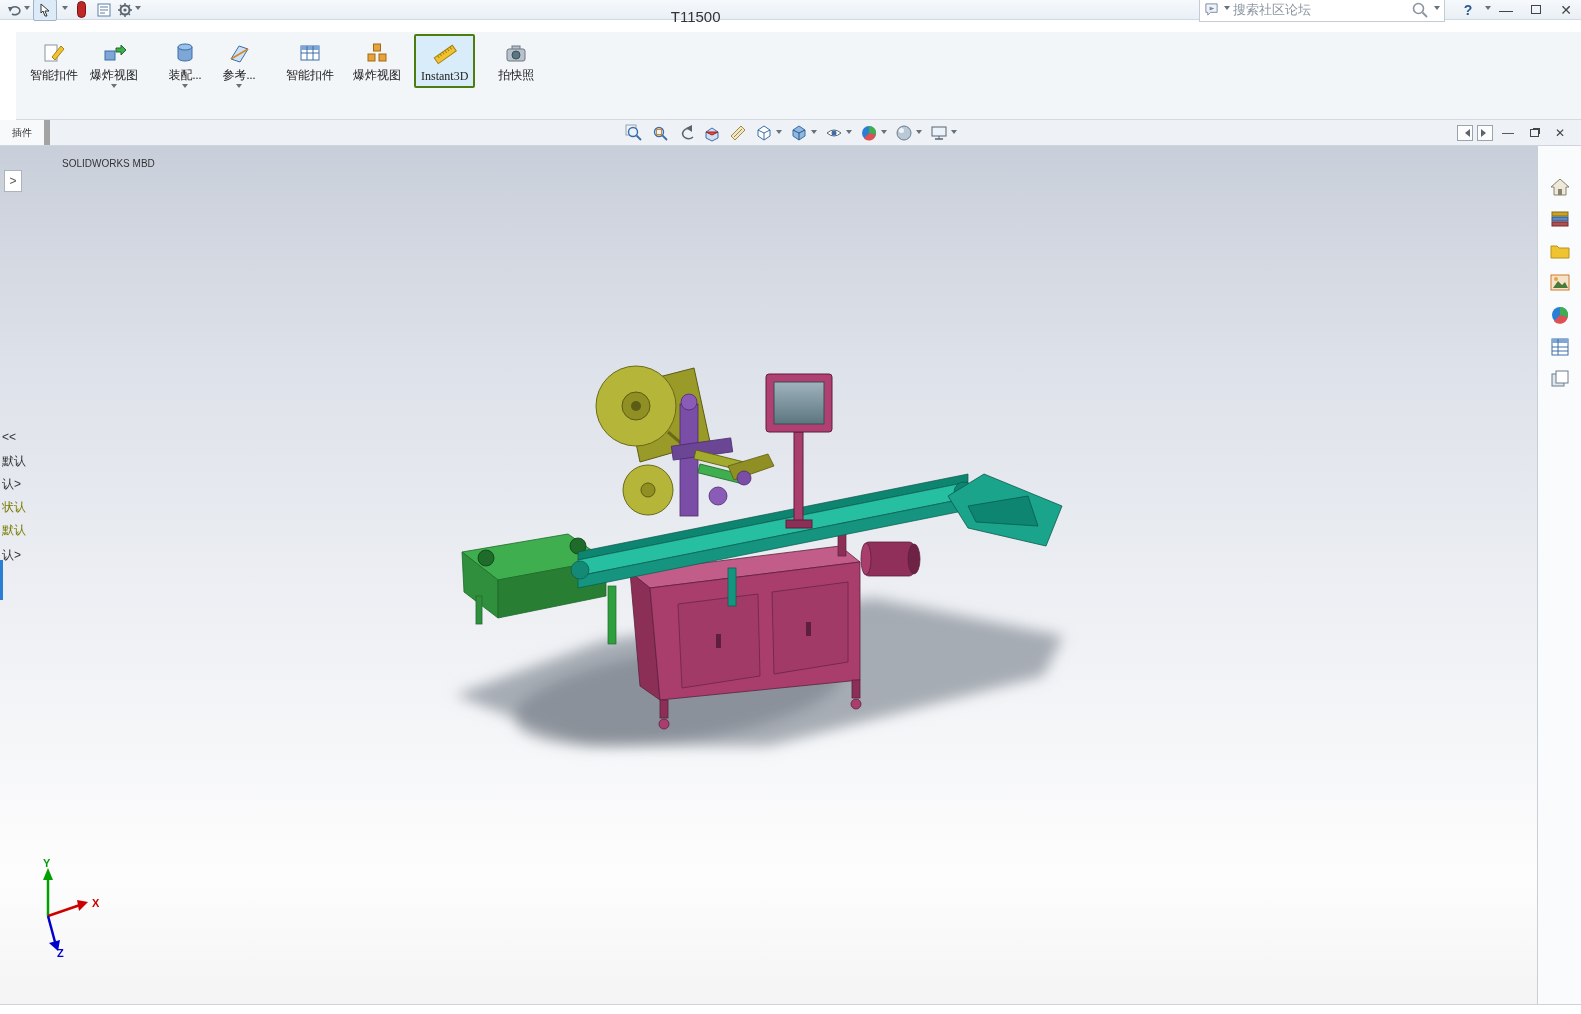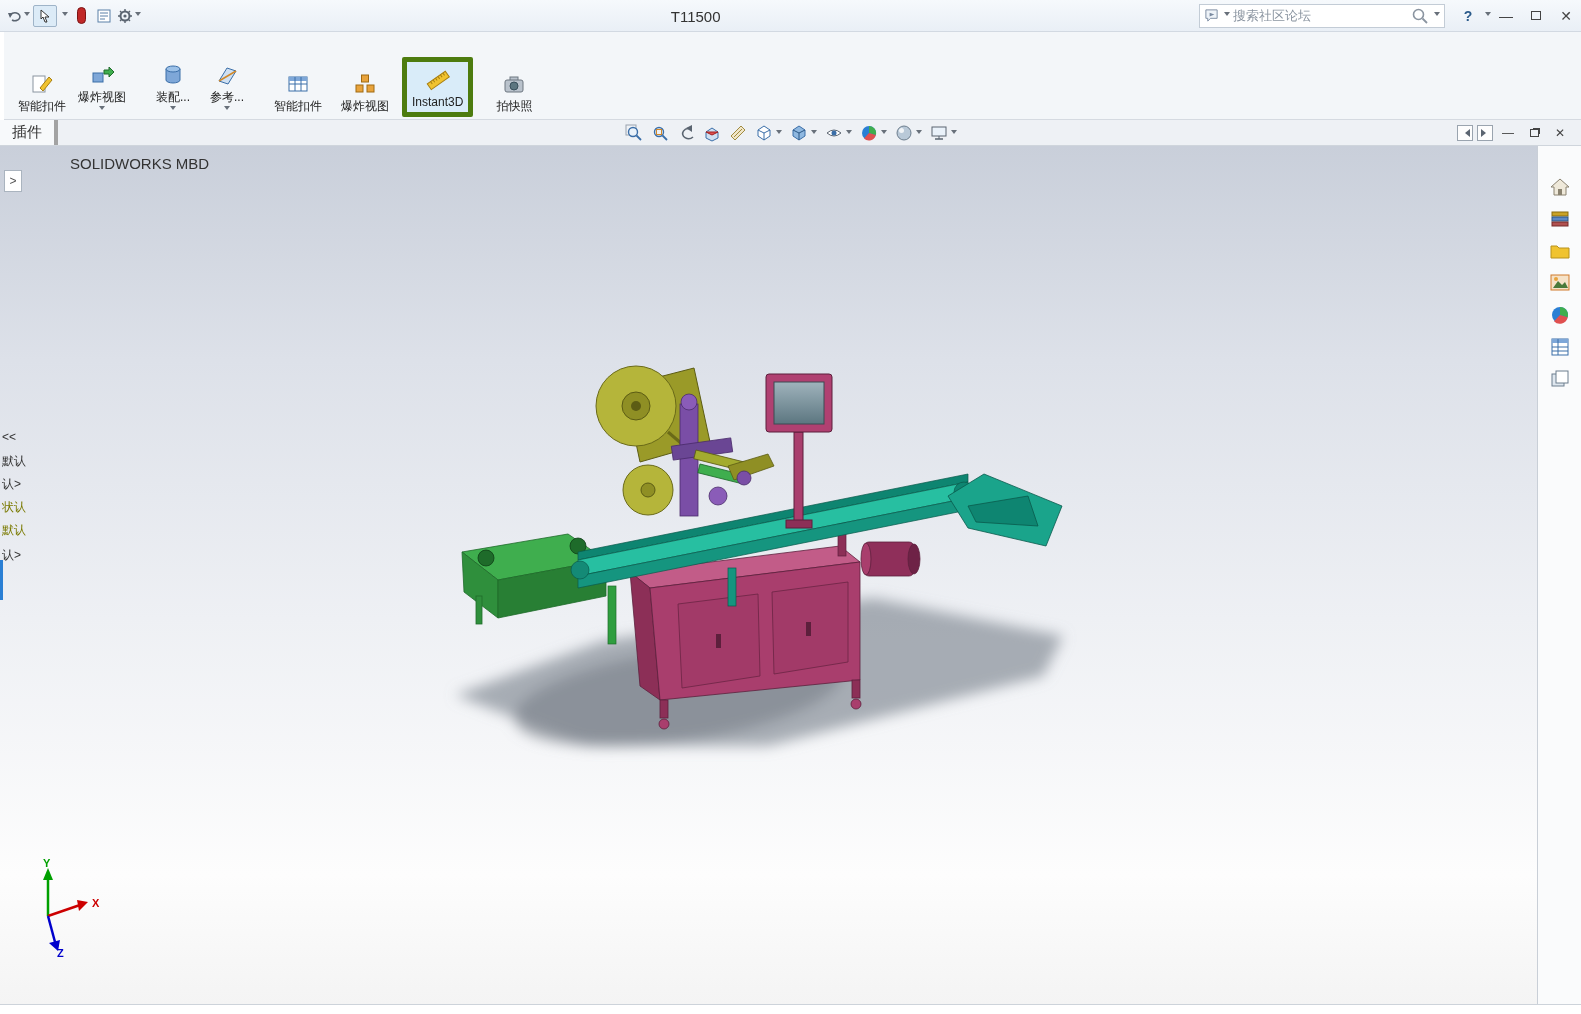--- a/index.html
+++ b/index.html
@@ -1,20 +1,20 @@
 <!DOCTYPE html>
 <html><head>
 <meta charset="utf-8">
 <style>
   * { box-sizing: border-box; margin: 0; padding: 0; }
   html,body { width:1581px; height:1014px; overflow:hidden;
     font-family:"Liberation Sans", sans-serif; background:#fff; }
 
   
-  .titlebar { position:absolute; top:0; left:0; right:0; height:32px;
+  .titlebar { position:absolute; top:0; left:0; right:0; height:20px;
     background:linear-gradient(#f6f9fc,#e9eff6); border-bottom:1px solid #d2d9e2;
     display:flex; align-items:center; z-index:30; }
   .qt { display:flex; align-items:center; gap:3px; padding-left:6px; }
   .qt-btn { height:22px; min-width:20px; display:flex; align-items:center; justify-content:center;
     color:#55606b; font-size:13px; }
   .qt-btn.boxed { border:1px solid #9fb4c8; background:#dcebf7; border-radius:2px; width:24px; }
   .pill { width:9px; height:17px; border-radius:5px; background:#c02828; border:1px solid #7d1414; }
   .caret { display:inline-block; width:0; height:0; border:3px solid transparent;
     border-top:4px solid #68707a; margin-left:2px; }
   .win-title { position:absolute; left:44%; transform:translateX(-50%); top:0; height:32px;
@@ -24,37 +24,37 @@
     display:flex; align-items:center; padding:0 4px; gap:3px; margin-right:8px; }
   .searchbox input { flex:1; border:none; outline:none; font-size:13px; color:#14532d;
     font-family:"Liberation Sans", sans-serif; min-width:0; background:transparent; }
   .searchbox input::placeholder { color:#8a94a0; }
   .winbtn { width:30px; height:32px; display:flex; align-items:center; justify-content:center;
     color:#444; font-size:14px; }
   .winbtn .sq { width:10px; height:9px; border:1px solid #444; }
   .helpbtn { font-size:14px; color:#2a5a8a; font-weight:bold; }
 
   
-  .ribbon { position:absolute; top:32px; left:4px; right:0; height:88px; background:#f3f6f9;
-    border-bottom:1px solid #d5dae1; display:flex; align-items:flex-end; padding:2px 0 2px 8px; z-index:25; }
+  .ribbon { position:absolute; top:32px; left:16px; right:0; height:88px; background:#f3f6f9;
+    border-bottom:1px solid #d5dae1; display:flex; align-items:flex-start; padding:2px 0 2px 8px; z-index:25;font-family:Liberation Serif, serif; }
   .rbtn { min-width:54px; max-width:86px; padding:3px 5px; display:flex; flex-direction:column;
     align-items:center; justify-content:flex-start; text-align:center; font-size:12px; color:#222;
     border:1px solid transparent; border-radius:2px; }
   .rbtn .ric { height:30px; display:flex; align-items:center; }
   .rlabel { line-height:14px; word-break:break-all; }
   .rbtn .caret { margin:2px 0 0 0; }
   .rbtn.disabled { color:#9aa2aa; }
-  .rbtn.active { background:#d9ecf9; border:5px solid #4d7c0f;margin-top:8px; }
+  .rbtn.active { background:#d9ecf9; border:2px solid #4d7c0f; }
   .rsep { width:1px; background:#ccd2da; margin:6px 3px; }
 
   
   .tabrow { position:absolute; top:120px; left:0; right:0; height:26px; background:#eef1f5;
     border-bottom:1px solid #cfd5dc; display:flex; align-items:stretch; z-index:20; }
-  .tab { padding:0 12px; display:flex; align-items:center; font-size:15px; color:#333;
-    border-right:4px solid #a3a3a3; background:#f7f9fb; }
+  .tab { padding:0 12px; display:flex; align-items:center; font-size:10px; color:#333;
+    border-right:6px solid #a3a3a3; background:#f7f9fb; }
   .tab.active { background:#22c55e;margin-top:43px; }
   .headsup { position:absolute; left:50%; transform:translateX(-50%); top:0; height:26px;
     display:flex; align-items:center; gap:2px; }
   .hub { height:22px; padding:0 3px; display:flex; align-items:center; gap:1px; border-radius:2px; }
   .docctl { margin-left:auto; display:flex; align-items:center; gap:4px; padding-right:10px; }
   .navbox { width:16px; height:16px; border:1px solid #9aa4af; background:#fdfdfd;
     display:flex; align-items:center; justify-content:center; }
   .tri-l { width:0; height:0; border:4px solid transparent; border-right:5px solid #5a6470; }
   .tri-r { width:0; height:0; border:4px solid transparent; border-left:5px solid #5a6470; }
   .dwb { width:22px; height:18px; display:flex; align-items:center; justify-content:center;

